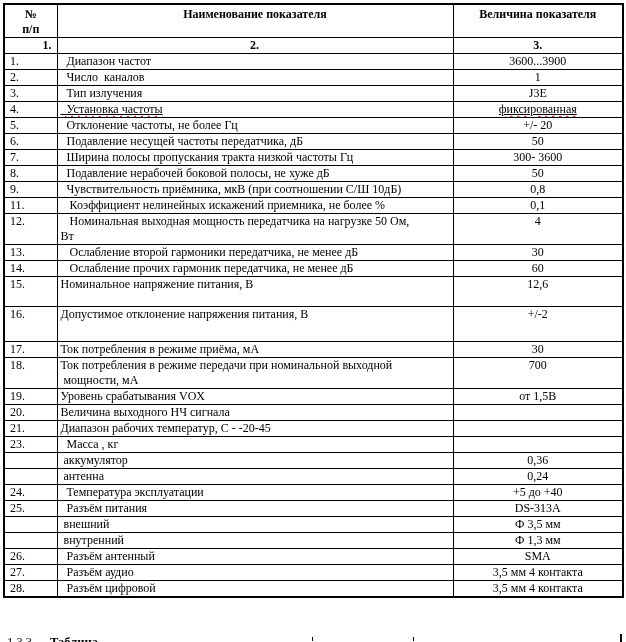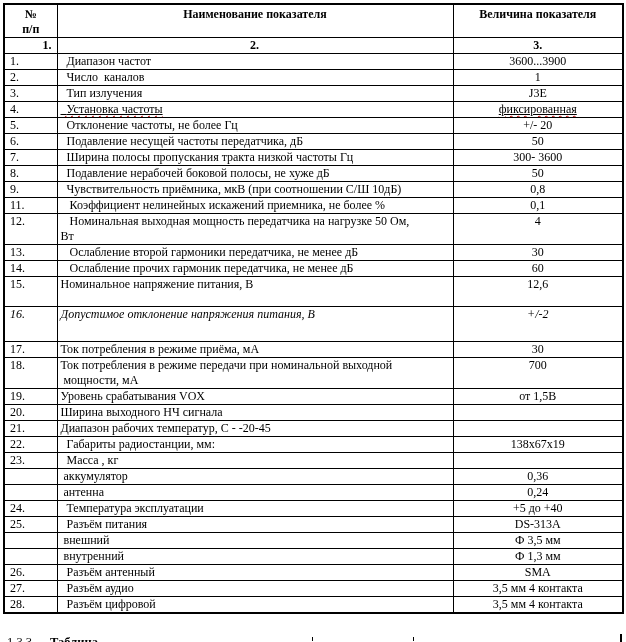--- a/index.html
+++ b/index.html
@@ -161,21 +161,21 @@
       <tr>
         <td class="c-num">14.</td>
         <td class="c-name">   Ослабление прочих гармоник передатчика, не менее дБ</td>
         <td class="c-val">60</td>
       </tr>
       <tr style="height: 30px;">
         <td class="c-num">15.</td>
         <td class="c-name">Номинальное напряжение питания, В</td>
         <td class="c-val">12,6</td>
       </tr>
-      <tr style="height: 35px; font-style: italic;">
+      <tr style="height: 35px;">
         <td class="c-num">16.</td>
         <td class="c-name">Допустимое отклонение напряжения питания, В</td>
         <td class="c-val">+/-2</td>
       </tr>
       <tr>
         <td class="c-num">17.</td>
         <td class="c-name">Ток потребления в режиме приёма, мА</td>
         <td class="c-val">30</td>
       </tr>
       <tr style="height: 31px; margin-top: 14px;">
@@ -184,34 +184,29 @@
  мощности, мА</td>
         <td class="c-val">700</td>
       </tr>
       <tr>
         <td class="c-num">19.</td>
         <td class="c-name">Уровень срабатывания VOX</td>
         <td class="c-val">от 1,5В</td>
       </tr>
       <tr>
         <td class="c-num">20.</td>
-        <td class="c-name">Ширина выходного НЧ сигнала</td>
+        <td class="c-name">Величина выходного НЧ сигнала</td>
         <td class="c-val"></td>
       </tr>
       <tr>
         <td class="c-num">21.</td>
         <td class="c-name">Диапазон рабочих температур, С - -20-45</td>
         <td class="c-val"></td>
       </tr>
       <tr>
-        <td class="c-num">22.</td>
-        <td class="c-name">  Габариты радиостанции, мм:</td>
-        <td class="c-val">138x67x19</td>
-      </tr>
-      <tr>
         <td class="c-num">23.</td>
         <td class="c-name">  Масса , кг</td>
         <td class="c-val"></td>
       </tr>
       <tr>
         <td class="c-num"></td>
         <td class="c-name"> аккумулятор</td>
         <td class="c-val">0,36</td>
       </tr>
       <tr>

